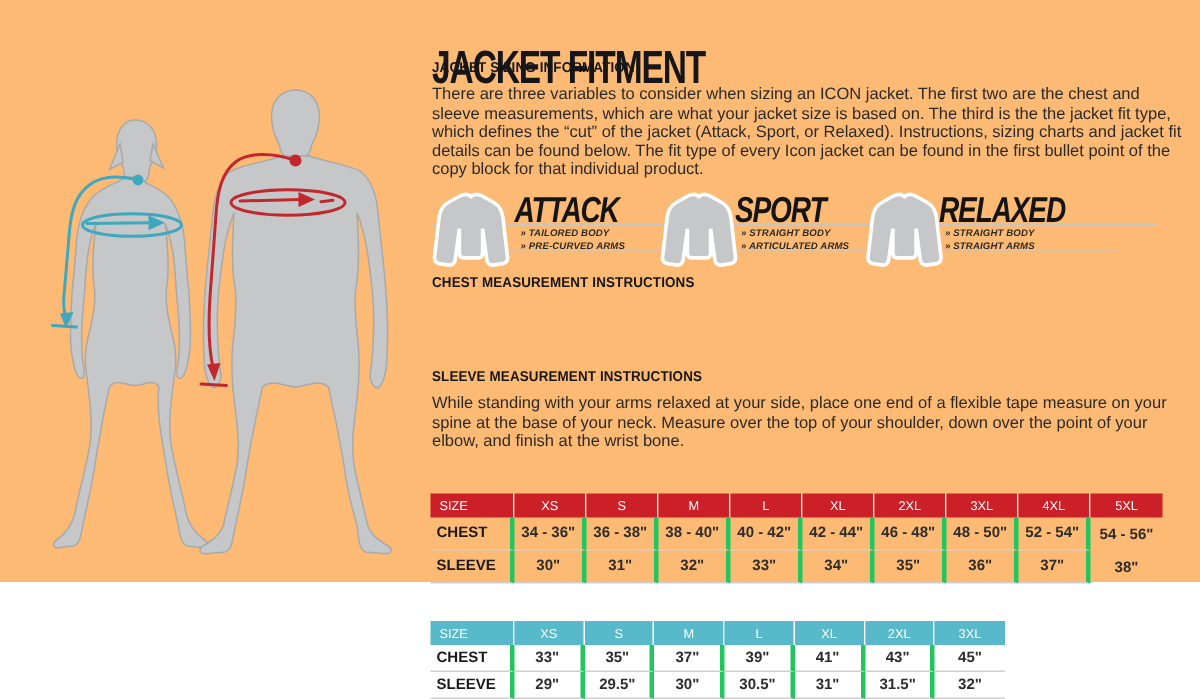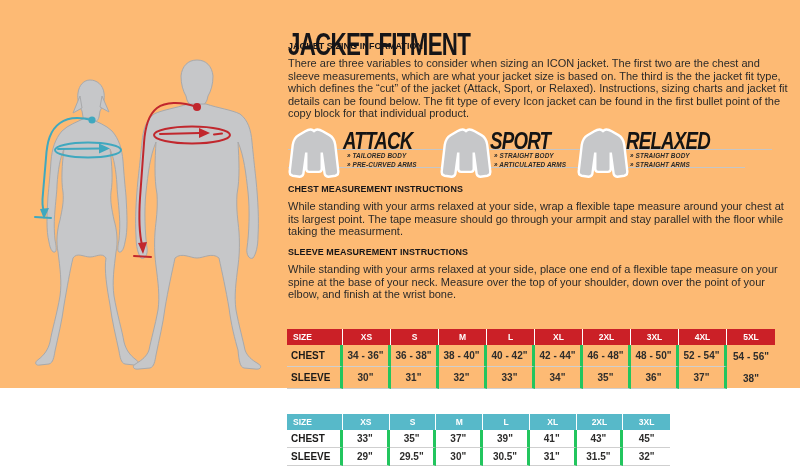--- a/index.html
+++ b/index.html
@@ -33,21 +33,21 @@
              transform:scaleX(.78);transform-origin:left top;}
   .fit-bullets{position:absolute;font-size:6.4px;line-height:8.5px;font-weight:700;
                font-style:italic;color:#2b2a29;letter-spacing:.1px;}
   .fit-bullets .b::before{content:"»  ";}
 
   
   .tbar{position:absolute;background:var(--black_bar);color:#fff;font-size:10.5px;
         font-weight:800;line-height:15px;padding-left:6px;box-sizing:border-box;
         letter-spacing:.2px;white-space:nowrap;}
   .grid{position:absolute;display:grid;}
-  .grid .hc{color:#fff;font-size:8.5px;font-weight:700;text-align:center;
+  .grid .hc{color:#fff;font-size:8.5px;font-weight:400;text-align:center;
             line-height:16px;height:16px;border-right:1px solid #fff;box-sizing:border-box;}
   .grid .hc.first{text-align:left;padding-left:6px;}
   .grid .hc.last{border-right:none;}
   .mens .hc{background:var(--red);}
   .womens .hc{background:var(--cyan);}
   .grid .bc{font-size:10px;font-weight:700;color:#2e2d2c;text-align:center;
             border-right:3px solid #22c55e;border-bottom:1px solid #cfcfcf;
             box-sizing:border-box;display:flex;align-items:center;justify-content:center;}
   .grid .bc.lab{justify-content:flex-start;padding-left:4px;color:#1b1a19;}
   .grid .bc.last{border-right:none;}
@@ -167,21 +167,20 @@
       <div class="b">STRAIGHT BODY</div>
       <div class="b">ARTICULATED ARMS</div>
     </div>
     <div class="fit-bullets" style="left:630px;top:152px;">
       <div class="b">STRAIGHT BODY</div>
       <div class="b">STRAIGHT ARMS</div>
     </div>
   </div>
 
   <div class="sec-head" style="left:288px;top:183px;">CHEST MEASUREMENT INSTRUCTIONS</div>
-  <p class="body-p" style="top:189px;">While standing with your arms relaxed at your side, wrap a flexible tape measure around your chest at its largest point. The tape measure should go through your armpit and stay parallel with the floor while taking the measurment.</p>
 
   <div class="sec-head" style="left:288px;top:246px;">SLEEVE MEASUREMENT INSTRUCTIONS</div>
   <p class="body-p" style="top:252px;">While standing with your arms relaxed at your side, place one end of a flexible tape measure on your spine at the base of your neck. Measure over the top of your shoulder, down over the point of your elbow, and finish at the wrist bone.</p>
 
   <div class="grid mens" style="left:287px;top:329px;width:488px;grid-template-columns:56px repeat(9,1fr);">
     <div class="hc first">SIZE</div>
     <div class="hc">XS</div>
     <div class="hc">S</div>
     <div class="hc">M</div>
     <div class="hc">L</div>

